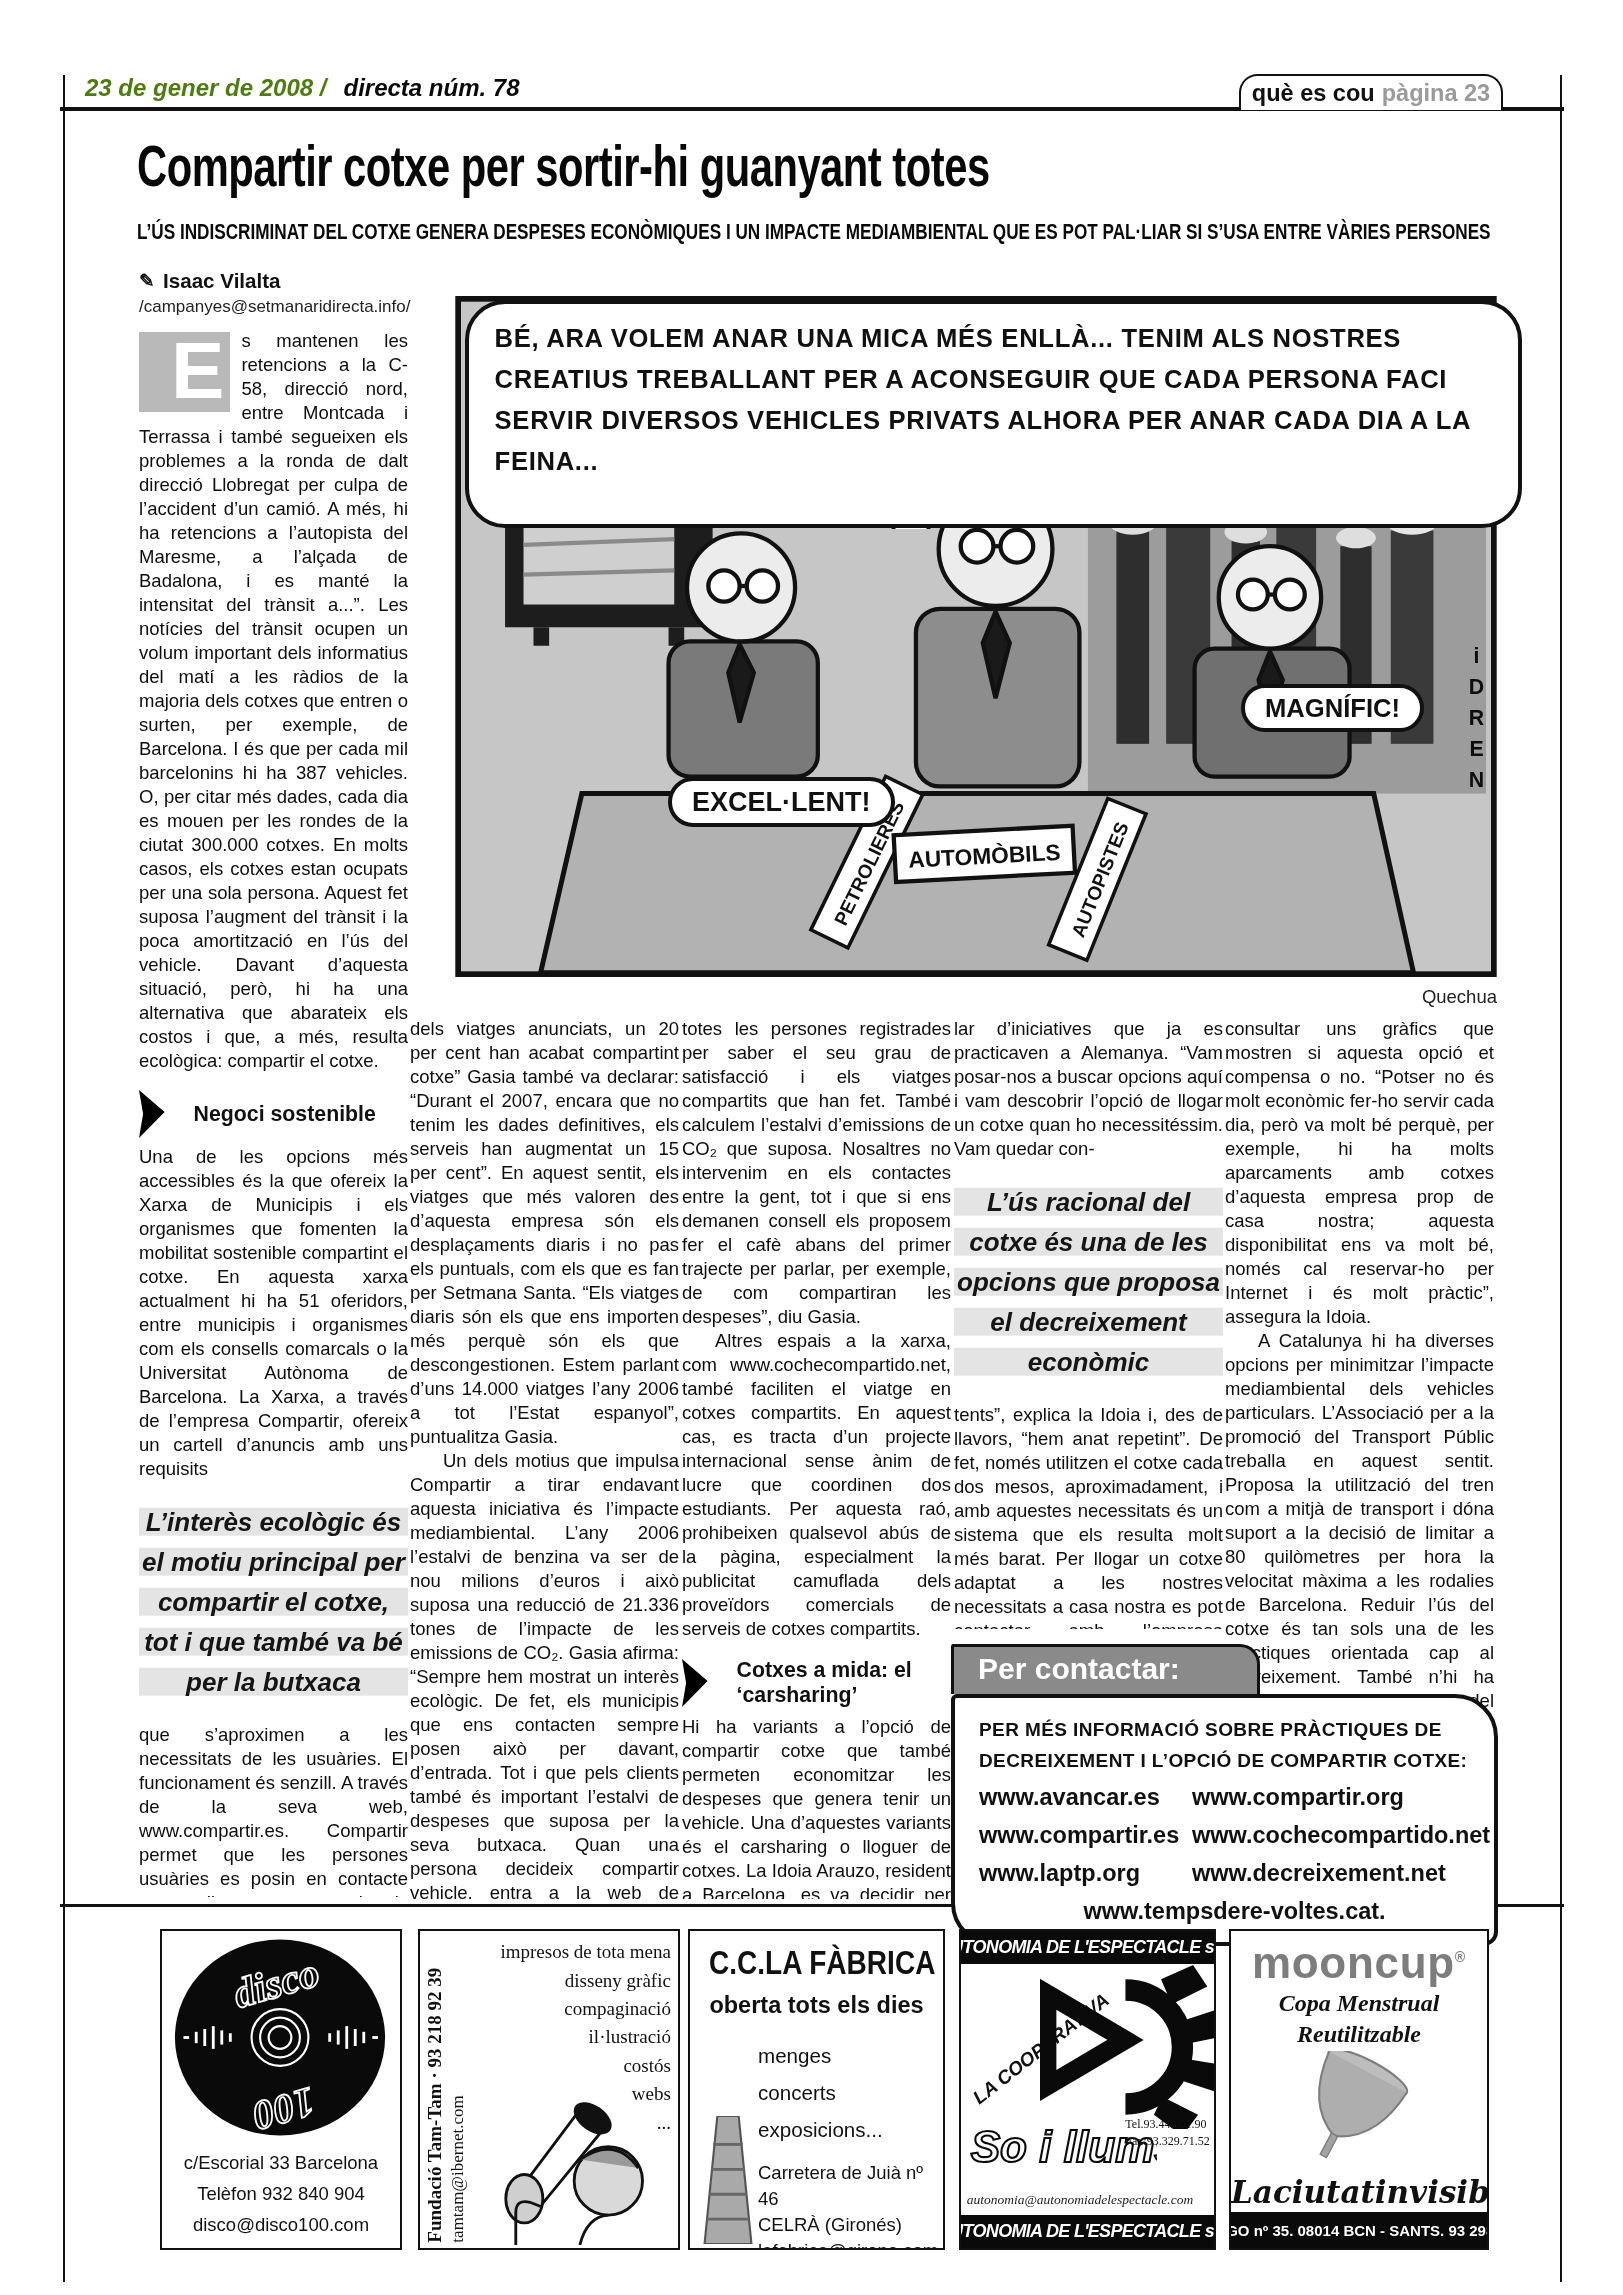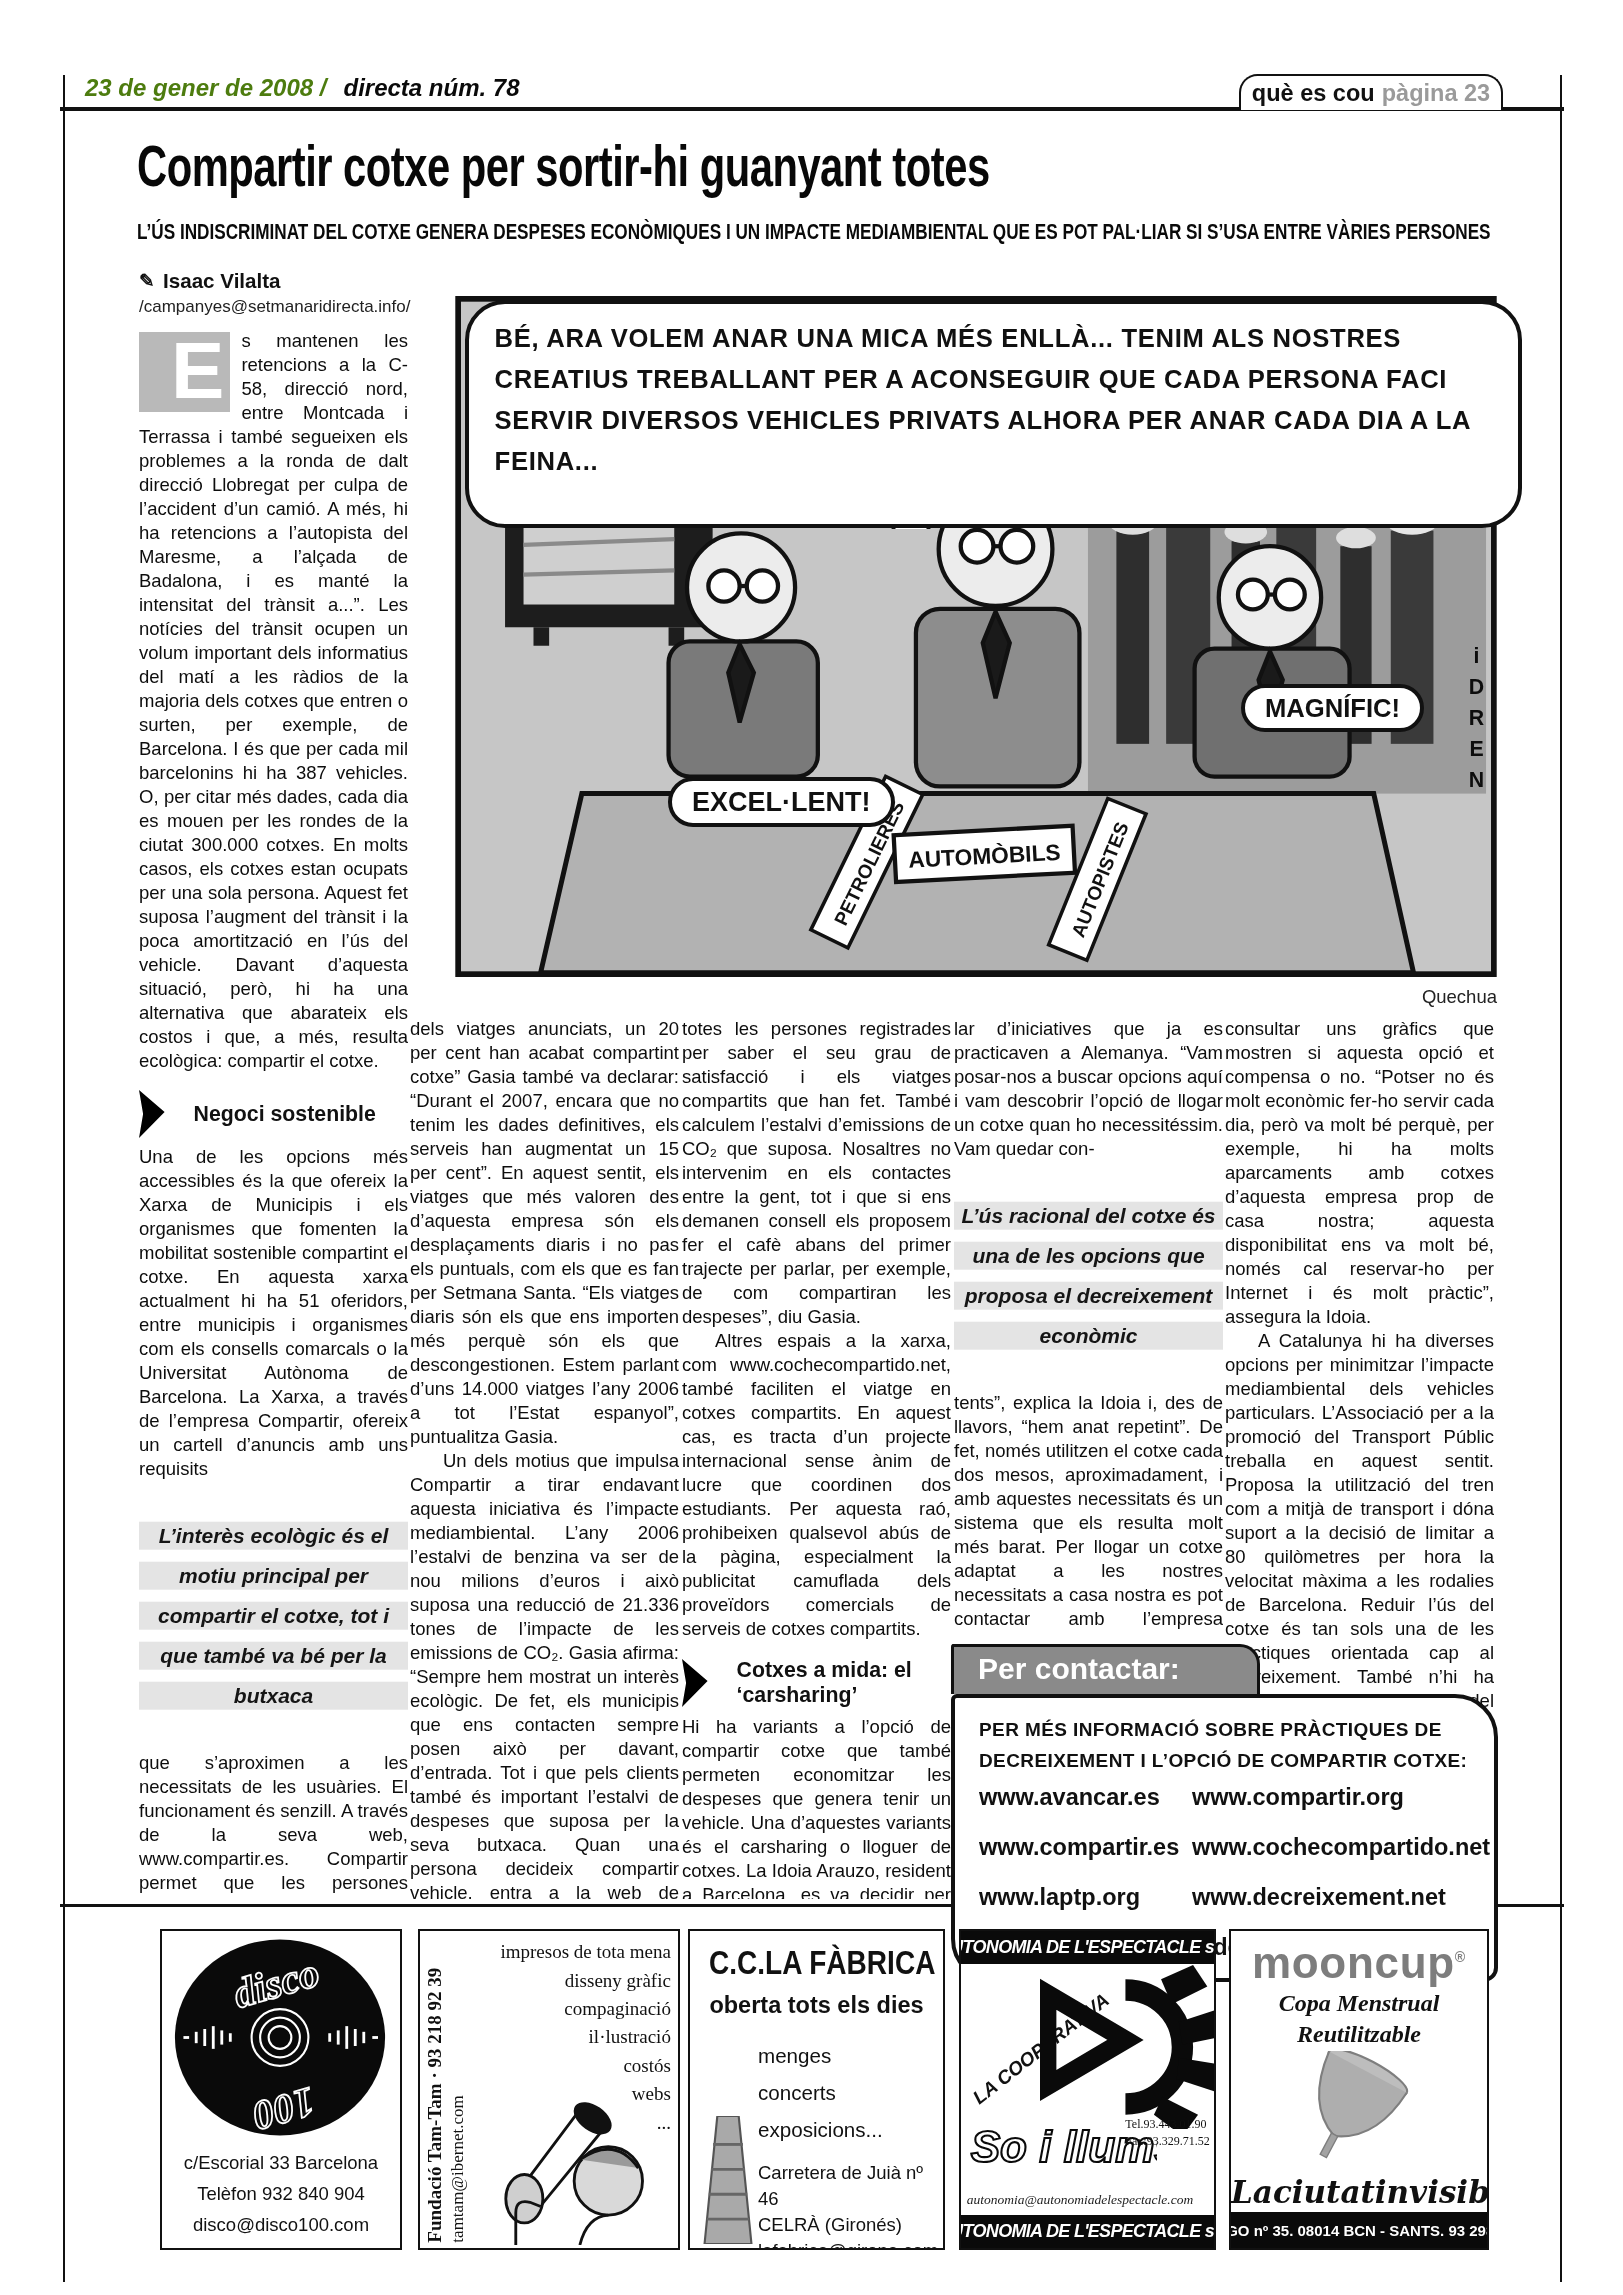--- a/index.html
+++ b/index.html
@@ -43,33 +43,33 @@
   
   .col{position:absolute;width:269px;overflow:hidden;}
   .col p{margin:0;text-align:justify;font-size:18.5px;line-height:24px;color:#0d0d0d;}
   .col p.indent{text-indent:33px;}
   .dropcap{float:left;width:91px;height:80px;background:#b9b9b9;margin:2.8px 11.4px 1.4px 0;position:relative;color:#fff;}
   .dropcap .q{position:absolute;left:5.7px;top:-10px;font-size:65px;font-weight:700;}
   .dropcap .letter{position:absolute;right:5.7px;top:1.4px;font-size:80px;line-height:75px;font-weight:700;}
   .colhead{display:flex;align-items:center;gap:29px;margin:17px 0 7.1px;}
   .flag{width:25.6px;height:48px;background:#000;clip-path:polygon(0 0,100% 46%,0 100%,16% 50%);flex:none;}
   .colhead .label{font-size:21.3px;font-weight:800;}
-  .pullquote{margin:35px 0;font-style:italic;font-weight:600;font-size:21px;line-height:40px;text-align:center;
+  .pullquote{margin:21px 0;font-style:italic;font-weight:600;font-size:26px;line-height:40px;text-align:center;
              background-image:repeating-linear-gradient(to bottom,#e4e4e4 0 28.4px,rgba(0,0,0,0) 28.4px 40px);
              background-position:0 5.7px;color:#151515;}
 
   
   .contact{position:absolute;left:951px;top:1644px;width:548px;}
   .contact-head{width:279px;height:47px;background:#8a8a8a;border:3.6px solid #111;border-bottom:none;
                 color:#fff;font-size:30px;font-weight:800;line-height:44px;padding-left:24px;
                 border-radius:2.8px 20px 0 0;}
   .contact-body{width:494px;background:#fff;border:4.3px solid #111;border-radius:5.7px 43px 14.2px 43px;
                 padding:15.6px 21.3px 14.2px 24px;}
   .contact-intro{font-size:19px;font-weight:800;line-height:31px;letter-spacing:0.4px;}
-  .contact-links{display:grid;grid-template-columns:213px 1fr;row-gap:17px;margin-top:5.7px;
+  .contact-links{display:grid;grid-template-columns:213px 1fr;row-gap:5px;margin-top:5.7px;
                  font-size:23.5px;font-weight:800;line-height:33px;}
   .contact-links .center{grid-column:1 / span 2;text-align:center;}
 
   
   .ad{position:absolute;top:1929px;height:321px;background:#fff;border:2.8px solid #111;box-sizing:border-box;overflow:hidden;}
   .ad-disco{left:160px;width:242px;}
   .ad-disco .addr{text-align:center;font-size:18.5px;line-height:28.4px;margin-top:2.8px;}
   .ad-tamtam{left:418px;width:262px;border-width:2.1px;}
   .vertwrap{position:absolute;left:4.3px;top:5.7px;bottom:5.7px;display:flex;gap:1.4px;}
   .vert{writing-mode:vertical-rl;transform:rotate(180deg);font-family:"Liberation Serif",serif;font-size:19px;font-weight:600;}

